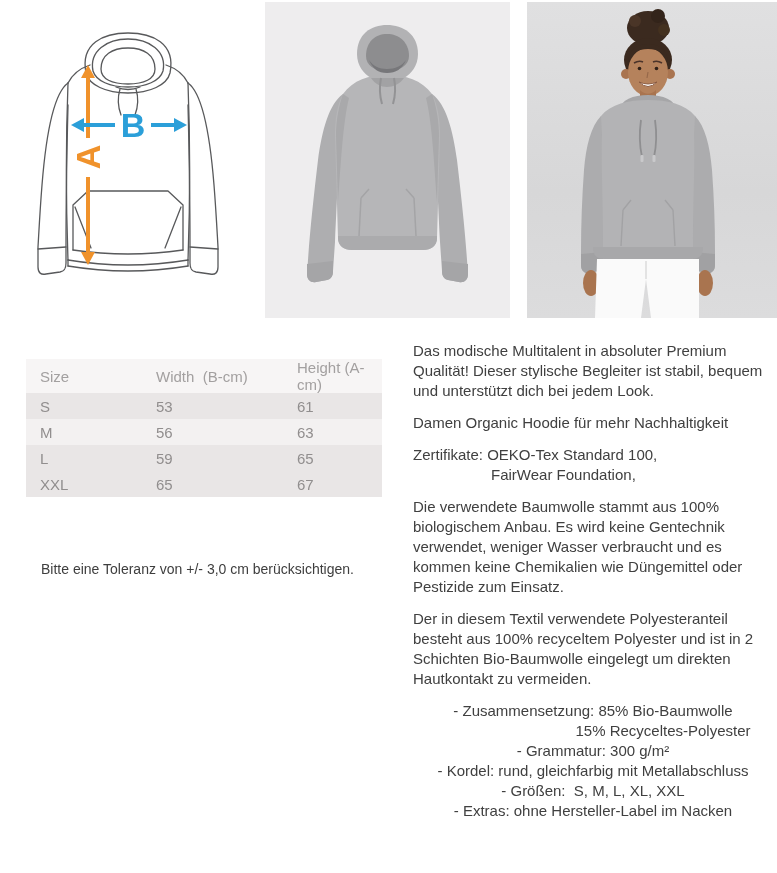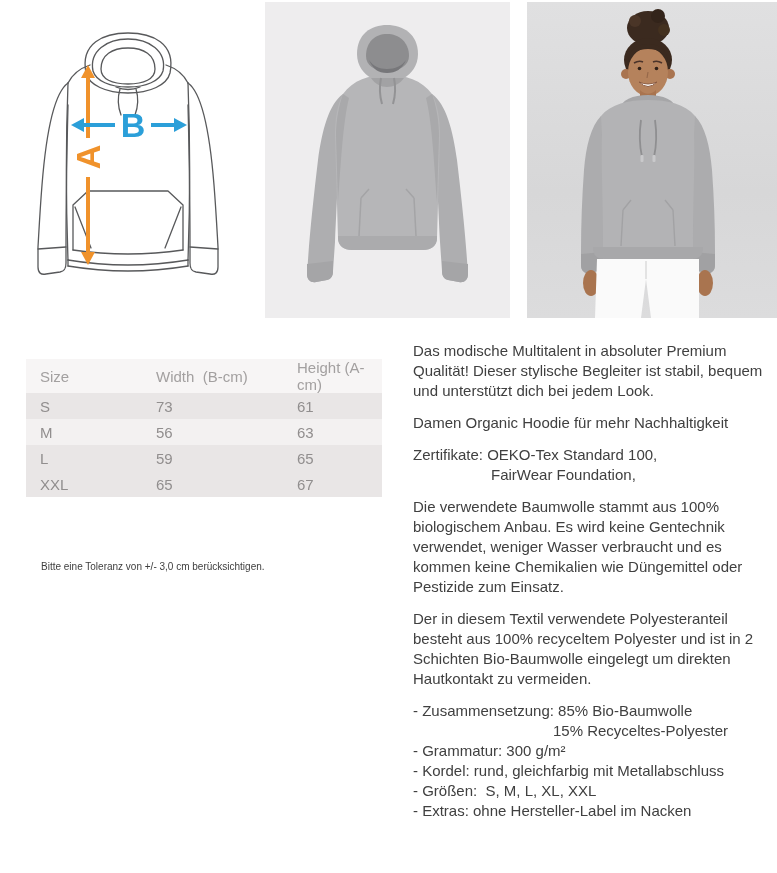--- a/index.html
+++ b/index.html
@@ -13,28 +13,28 @@
   .photo-model{left:527px;width:250px;background:linear-gradient(180deg,#e0e0e1 0%,#d7d7d8 60%,#dcdcdd 100%);}
   .photo svg,.diagram svg{display:block;width:100%;height:100%;}
 
   
   table.size-table{position:absolute;left:26px;top:359px;width:356px;border-collapse:collapse;table-layout:fixed;font-size:15px;}
   table.size-table th{height:29px;background:#f7f5f5;color:#a3a0a0;font-weight:400;text-align:left;padding:0 0 0 14px;white-space:pre-wrap;}
   table.size-table td{height:26px;color:#918e8e;padding:0 0 0 14px;}
   tr.row-odd td{background:#e9e6e6;}
   tr.row-even td{background:#f3f1f1;}
 
-  .tolerance{position:absolute;left:41px;top:561px;font-size:10px;color:#3e3e3e;}
+  .tolerance{position:absolute;left:41px;top:561px;font-size:14px;color:#3e3e3e;}
 
   
   .desc{position:absolute;left:413px;top:341px;width:360px;font-size:15px;line-height:20px;color:#404040;}
   .desc p{margin:0 0 12px 0;}
   .cert{margin:12px 0 12px 0;}
   .cert .indent{padding-left:78px;}
-  .specs div{white-space:pre-wrap;}
+  .specs div{white-space:pre-wrap;text-align:center;}
   .specs .indent2{padding-left:140px;}
 </style>
 </head>
 <body>
 
 <div class="canvas">
 
   <div class="diagram">
     <svg viewBox="0 0 200 262">
       <g fill="none" stroke="#58595b" stroke-width="1.3" stroke-linecap="round" stroke-linejoin="round">
@@ -170,21 +170,21 @@
     <thead>
       <tr>
         <th>Size</th>
         <th>Width  (B-cm)</th>
         <th>Height (A-cm)</th>
       </tr>
     </thead>
     <tbody>
       <tr class="row-odd">
         <td>S</td>
-        <td>73</td>
+        <td>53</td>
         <td>61</td>
       </tr>
       <tr class="row-even">
         <td>M</td>
         <td>56</td>
         <td>63</td>
       </tr>
       <tr class="row-odd">
         <td>L</td>
         <td>59</td>

